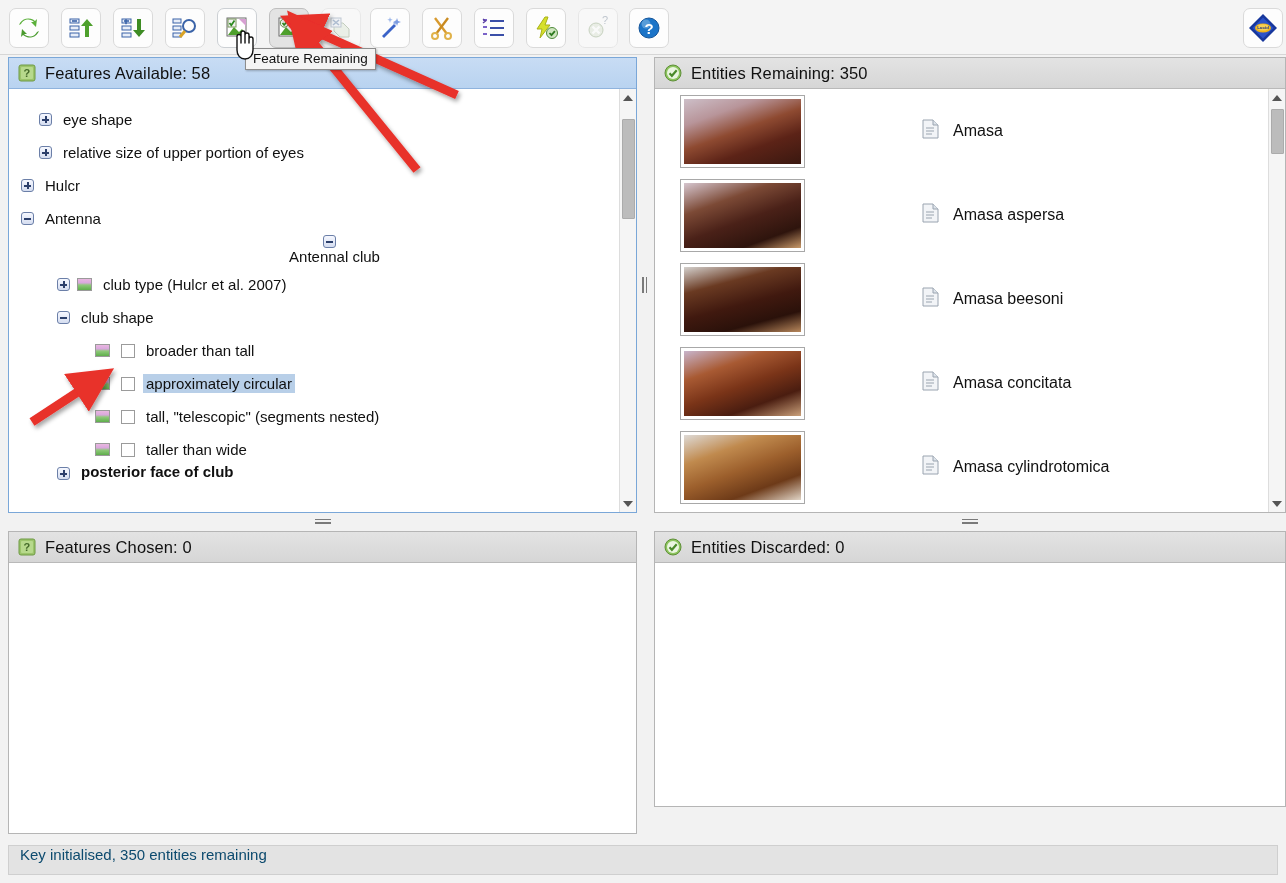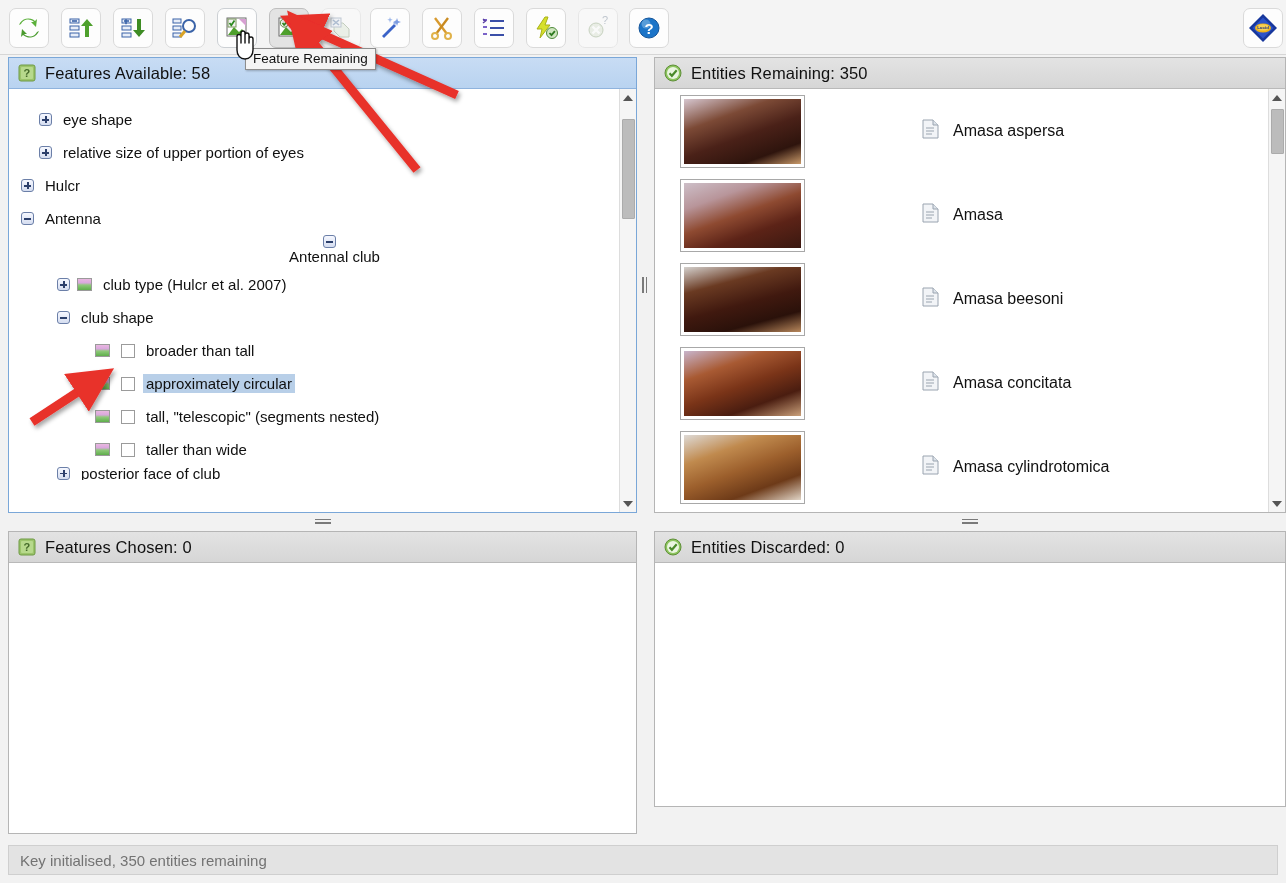--- a/index.html
+++ b/index.html
@@ -103,21 +103,21 @@
     background: #fff;
     margin-left: 11px;
     cursor: pointer;
   }
   .tlabel { margin-left: 11px; }
   .tlabel.sel {
     background: #b8cfe8;
     padding: 1px 3px;
     margin-left: 8px;
   }
-  .trow.clip { height: 14px; overflow: hidden; align-items: center; }
+  .trow.clip { height: 14px; overflow: hidden; align-items: flex-end; font-weight: bold; }
 
   
   .vscroll {
     position: absolute; top: 0; right: 0; bottom: 0; width: 17px;
     background: #f5f5f5; border-left: 1px solid #ddd;
   }
   .vscroll .arr {
     position: absolute; left: 0; width: 16px; height: 17px;
     display: flex; align-items: center; justify-content: center;
     cursor: pointer;
@@ -168,22 +168,22 @@
     display: flex; align-items: center; justify-content: center;
     cursor: col-resize;
   }
   .vsplit .grip { width: 7px; height: 16px; display: flex; gap: 2px; }
   .vsplit .grip span { display: block; width: 1.6px; background: #7a7a7a; height: 100%; }
 
   
   .statusbar {
     position: absolute; left: 8px; right: 8px; bottom: 8px; height: 30px;
     background: #e3e3e3; border: 1px solid #cfcfcf;
-    display: flex; align-items: center; padding-left: 11px;
-    font-size: 15px; color: #737373;
+    display: flex; align-items: flex-start; padding-left: 11px;
+    font-size: 15px; color: #0c4a6e;
   }
 
   
   .anno { position: absolute; pointer-events: none; }
   .tooltip {
     position: absolute; left: 245px; top: 48px;
     background: #f4f4f4; border: 1px solid #8d8d8d;
     padding: 2px 7px 3px;
     font-size: 13.5px; color: #111;
     box-shadow: 1px 1px 2px rgba(0,0,0,.25);
@@ -445,41 +445,41 @@
         <svg width="18" height="18" viewBox="0 0 18 18">
           <circle cx="9" cy="9" r="8" fill="#8cc45e" stroke="#5f8f38"></circle>
           <circle cx="9" cy="9" r="6" fill="#eaf5e0"></circle>
           <path d="M5.5 9.2l2.4 2.6 4.8-5.6" stroke="#4a8a2a" stroke-width="2.1" fill="none"></path>
         </svg>
       </span>
       <span>Entities Remaining: 350</span>
     </div>
     <div class="panel-body">
       <div class="elist" id="entity-list">
+          <div class="erow">
+            <div class="ethumb">
+              <div class="inner" style="background: linear-gradient(160deg, rgb(205, 191, 200) 0%, rgb(184, 149, 154) 25%, rgb(142, 74, 49) 48%, rgb(92, 35, 23) 70%, rgb(58, 24, 16) 100%);"></div>
+            </div>
+            <span class="doc-ico"><svg width="17" height="20" viewBox="0 0 17 20">
+                <path d="M1 1h10l5 5v13H1z" fill="#f2f4f7" stroke="#9aa4b0"></path>
+                <path d="M11 1v5h5" fill="#dde3ea" stroke="#9aa4b0"></path>
+                <path d="M4 9h8M4 12h8M4 15h6" stroke="#9aa4b0" stroke-width="1.2"></path>
+              </svg></span>
+            <span class="ename">Amasa</span>
+          </div>
           <div class="erow">
             <div class="ethumb">
               <div class="inner" style="background: linear-gradient(160deg, rgb(214, 198, 207) 0%, rgb(124, 74, 54) 30%, rgb(74, 33, 24) 55%, rgb(46, 20, 13) 80%, rgb(201, 154, 106) 100%);"></div>
             </div>
             <span class="doc-ico"><svg width="17" height="20" viewBox="0 0 17 20">
                 <path d="M1 1h10l5 5v13H1z" fill="#f2f4f7" stroke="#9aa4b0"></path>
                 <path d="M11 1v5h5" fill="#dde3ea" stroke="#9aa4b0"></path>
                 <path d="M4 9h8M4 12h8M4 15h6" stroke="#9aa4b0" stroke-width="1.2"></path>
               </svg></span>
             <span class="ename">Amasa aspersa</span>
-          </div>
-          <div class="erow">
-            <div class="ethumb">
-              <div class="inner" style="background: linear-gradient(160deg, rgb(205, 191, 200) 0%, rgb(184, 149, 154) 25%, rgb(142, 74, 49) 48%, rgb(92, 35, 23) 70%, rgb(58, 24, 16) 100%);"></div>
-            </div>
-            <span class="doc-ico"><svg width="17" height="20" viewBox="0 0 17 20">
-                <path d="M1 1h10l5 5v13H1z" fill="#f2f4f7" stroke="#9aa4b0"></path>
-                <path d="M11 1v5h5" fill="#dde3ea" stroke="#9aa4b0"></path>
-                <path d="M4 9h8M4 12h8M4 15h6" stroke="#9aa4b0" stroke-width="1.2"></path>
-              </svg></span>
-            <span class="ename">Amasa</span>
           </div>
           <div class="erow">
             <div class="ethumb">
               <div class="inner" style="background: linear-gradient(165deg, rgb(212, 208, 205) 0%, rgb(106, 58, 34) 28%, rgb(64, 25, 15) 55%, rgb(42, 17, 10) 78%, rgb(184, 136, 92) 100%);"></div>
             </div>
             <span class="doc-ico"><svg width="17" height="20" viewBox="0 0 17 20">
                 <path d="M1 1h10l5 5v13H1z" fill="#f2f4f7" stroke="#9aa4b0"></path>
                 <path d="M11 1v5h5" fill="#dde3ea" stroke="#9aa4b0"></path>
                 <path d="M4 9h8M4 12h8M4 15h6" stroke="#9aa4b0" stroke-width="1.2"></path>
               </svg></span>

